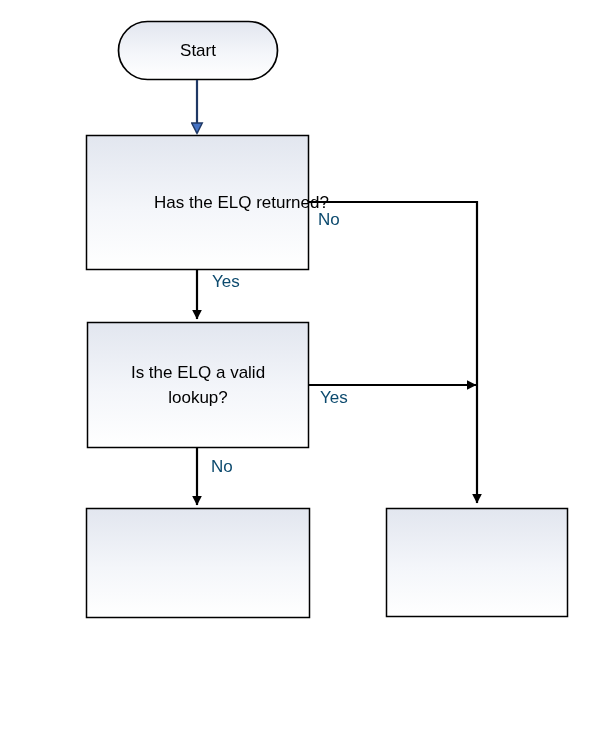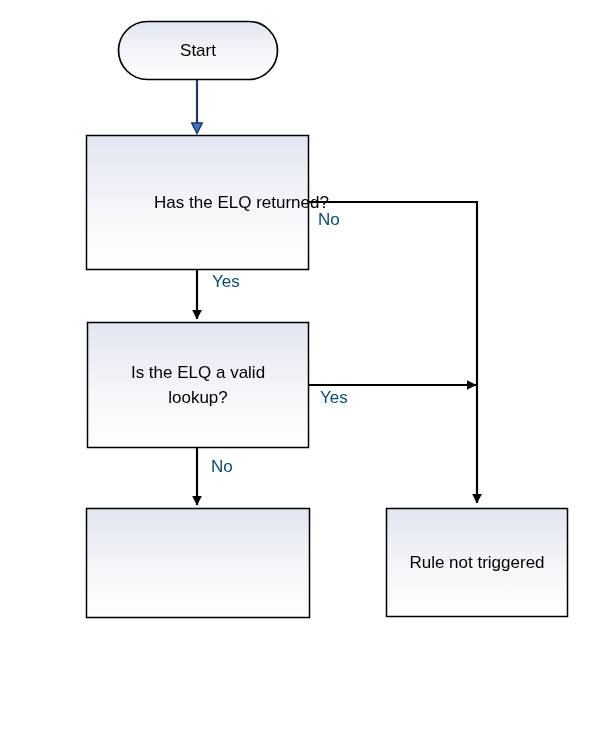--- a/index.html
+++ b/index.html
@@ -93,21 +93,20 @@
   </svg>
 
   <div class="node-label" style="left:118px; top:21px; width:160px; height:59px;">Start</div>
 
   <div class="node-label" style="left:86px; top:135px; width:223px; height:135px;margin-left:44px;">Has the ELQ returned?</div>
 
   <div class="node-label" style="left:87px; top:322px; width:222px; height:126px;">Is the ELQ a valid
 lookup?</div>
 
 
-  <div class="node-label" style="left:386px; top:508px; width:182px; height:109px;">Rule not triggered</div>
 
   <div class="edge-label" style="left:318px; top:210px;">No</div>
 
   <div class="edge-label" style="left:212px; top:272px;">Yes</div>
 
   <div class="edge-label" style="left:320px; top:388px;">Yes</div>
 
   <div class="edge-label" style="left:211px; top:457px;">No</div>
 
 </div>

